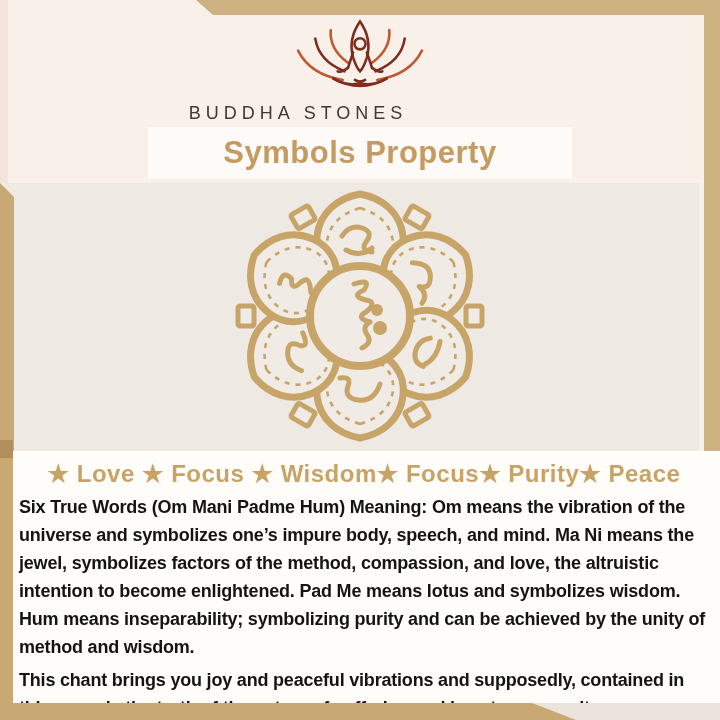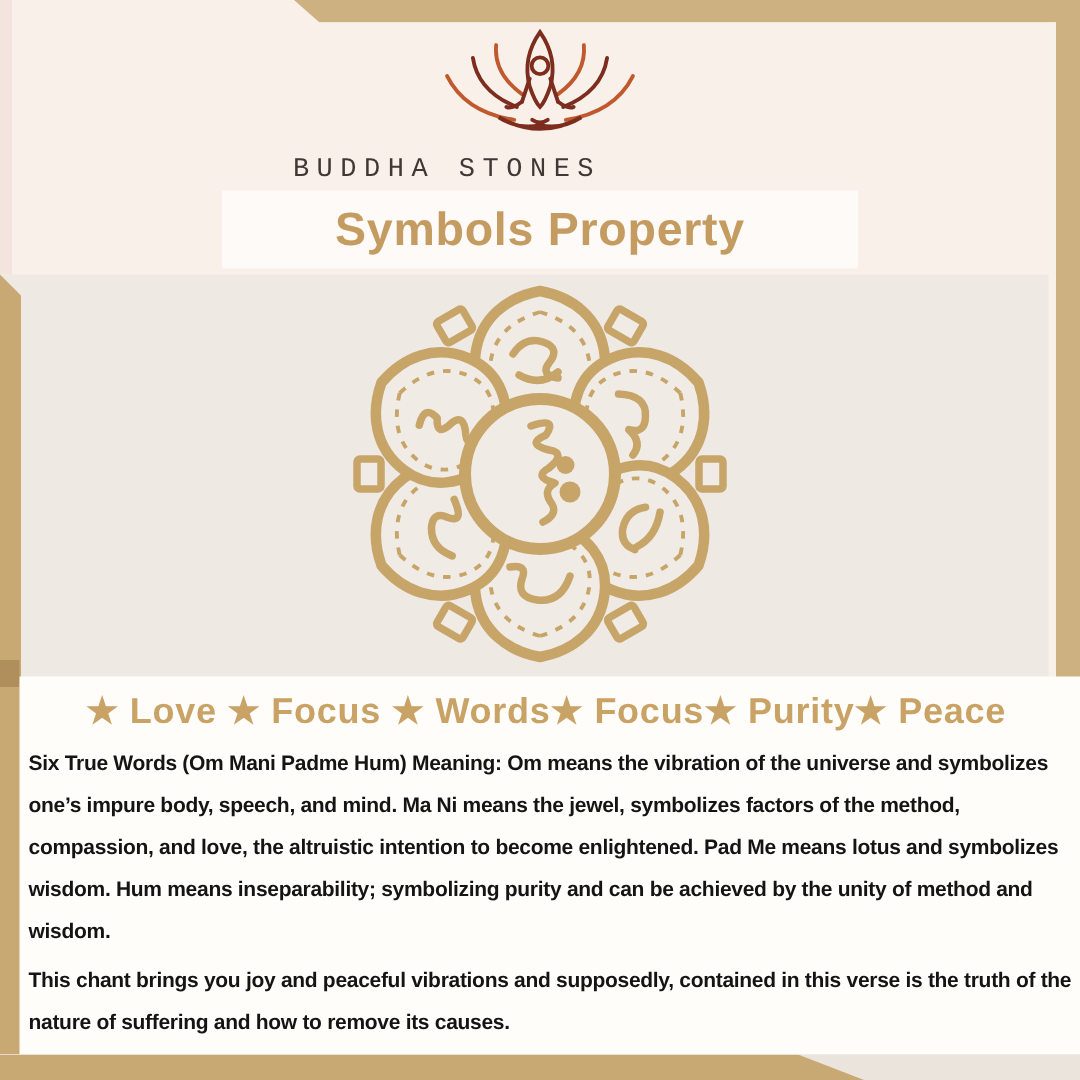--- a/index.html
+++ b/index.html
@@ -17,21 +17,21 @@
   .ribbon-right-gap{position:absolute;left:699px;top:15px;width:5px;height:437px;background:#f7f1ea;}
   .ribbon-left{position:absolute;left:0;top:183px;width:14px;height:520px;background:#c9a973;
     clip-path:polygon(0 0,100% 14px,100% 100%,0 100%);}
 
   
   .logo{position:absolute;left:250px;top:18px;width:220px;height:86px;}
   .logo path,.logo circle{fill:none;stroke-width:3;stroke-linecap:round;}
   .lg-maroon{stroke:var(--logo-maroon,#7c2d1e);}
   .lg-orange{stroke:var(--logo-orange,#c05a2e);}
   .brand{position:absolute;left:0;top:103px;width:596px;text-align:center;
-    font-family:Liberation Mono, monospace;font-size:18px;letter-spacing:5px;color:#3f3833;}
+    font-family:Liberation Sans, sans-serif;font-size:18px;letter-spacing:5px;color:#3f3833;}
 
   
   .banner{position:absolute;left:148px;top:127px;width:424px;height:52px;background:#fdfaf7;
     display:flex;align-items:center;justify-content:center;}
   .banner h1{margin:0;font-size:31px;font-weight:700;letter-spacing:.5px;color:var(--title-gold,#c49b60);}
 
   
   .flower{position:absolute;left:230px;top:186px;width:260px;height:260px;}
   .petal-body{fill:#f1ebe5;stroke:var(--accent-gold,#c7a468);stroke-width:7;stroke-linejoin:round;}
   .petal-ornament{fill:none;stroke:var(--accent-gold,#c7a468);stroke-width:2.6;stroke-dasharray:5 6;}
@@ -44,21 +44,21 @@
   .badge{position:absolute;left:13px;top:404px;width:219px;height:37px;background:var(--badge-gold,#c5a06b);
     clip-path:polygon(0 0,calc(100% - 16px) 0,100% 100%,0 100%);
     color:#fff;font-size:20px;font-weight:700;line-height:37px;padding-left:10px;box-sizing:border-box;}
   .badge-dark-square{position:absolute;left:0;top:440px;width:13px;height:18px;background:var(--badge-dark,#b08f5c);}
 
   
   .panel{position:absolute;left:13px;top:451px;width:707px;height:252px;background:var(--panel-white,#fffdfa);
     box-sizing:border-box;padding:9px 0 0 6px;}
   .stars{width:690px;text-align:center;color:var(--star-gold,#c9a366);font-size:24px;font-weight:700;letter-spacing:.5px;}
   .bodytext{margin:5px 0 0 0;width:700px;color:var(--text-black,#141414);
-    font-size:14px;font-weight:700;line-height:28px;letter-spacing:-.2px;}
+    font-size:18px;font-weight:700;line-height:28px;letter-spacing:-.2px;}
 
   
   .bottom-light{position:absolute;left:0;top:703px;width:720px;height:17px;background:#ebe4dd;}
   .bottom-tan{position:absolute;left:0;top:703px;width:720px;height:17px;background:#c8a873;
     clip-path:polygon(0 0,532px 0,576px 100%,0 100%);}
 </style>
 </head>
 <body>
 
 <div class="canvas">
@@ -152,21 +152,21 @@
       <circle class="ring" cx="130" cy="130" r="50"></circle>
       <path class="glyph" d="M124,98 q18,-6 10,6 q-14,6 2,10 q12,2 0,12 q-11,6 4,10 q-9,5 -2,14 q4,7 -6,12"></path>
       <circle class="flower-gold" cx="147" cy="124" r="6"></circle>
       <circle class="flower-gold" cx="150" cy="142" r="7"></circle>
     </g>
   </svg>
 
   <div class="badge-dark-square"></div>
 
   <div class="panel">
-    <div class="stars">★ Love ★ Focus ★ Words★ Focus★ Purity★ Peace</div>
+    <div class="stars">★ Love ★ Focus ★ Wisdom★ Focus★ Purity★ Peace</div>
     <p class="bodytext">Six True Words (Om Mani Padme Hum) Meaning: Om means the vibration of the universe and symbolizes one’s impure body, speech, and mind. Ma Ni means the jewel, symbolizes factors of the method, compassion, and love, the altruistic intention to become enlightened. Pad Me means lotus and symbolizes wisdom. Hum means inseparability; symbolizing purity and can be achieved by the unity of method and wisdom.</p>
     <p class="bodytext">This chant brings you joy and peaceful vibrations and supposedly, contained in this verse is the truth of the nature of suffering and how to remove its causes.</p>
   </div>
 
   <div class="bottom-light"></div>
   <div class="bottom-tan"></div>
 
 </div>
 
 </body></html>

